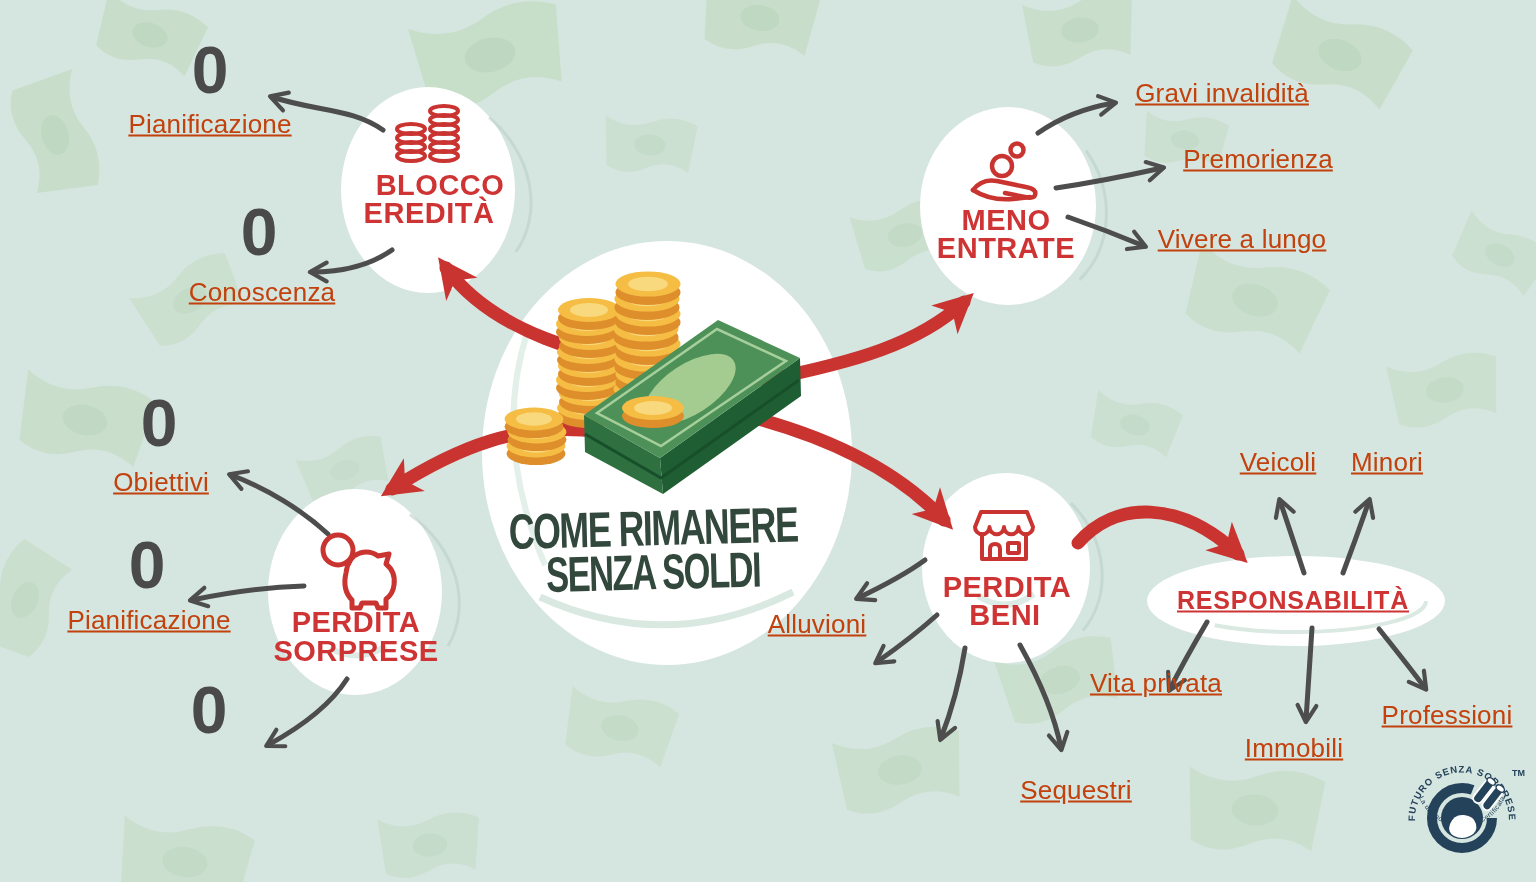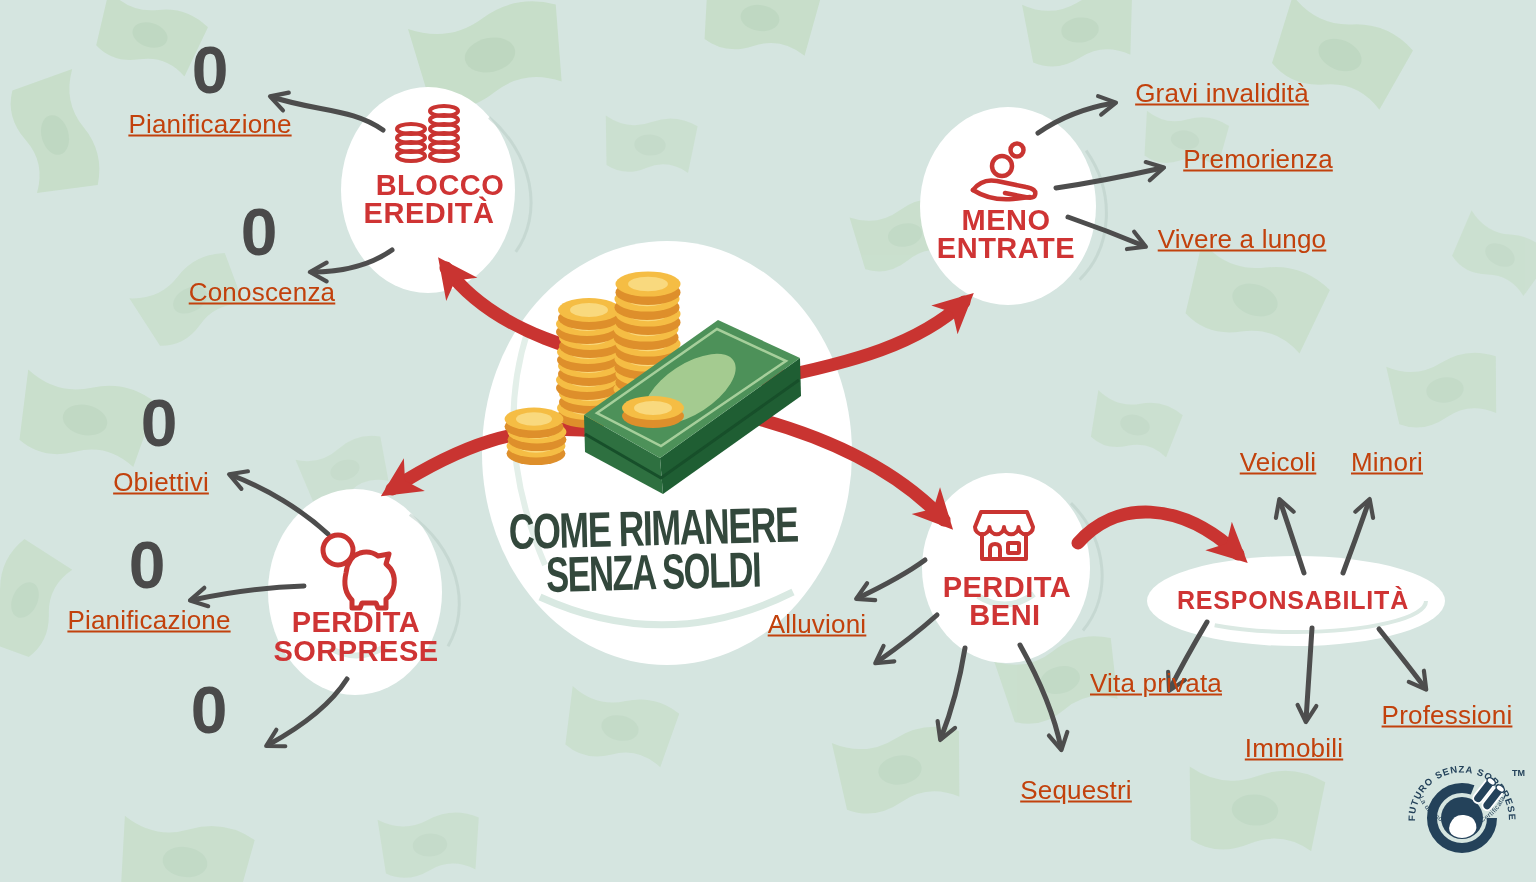--- a/index.html
+++ b/index.html
@@ -3,21 +3,21 @@
 <meta charset="utf-8">
 <style>
   html,body{margin:0;padding:0;background:#d5e5e0;}
   body{width:1536px;height:882px;overflow:hidden;font-family:"Liberation Sans",sans-serif;}
   .stage{position:relative;width:1536px;height:882px;}
   svg.art{position:absolute;left:0;top:0;}
   .pos{position:absolute;transform:translate(-50%,-50%);white-space:nowrap;}
   .lbl{font-size:26px;color:#c2410c;letter-spacing:.2px;text-decoration:underline;}
   .zero{font-size:66px;font-weight:700;color:#4a4a4a;line-height:1;}
   .node-line{font-size:29px;font-weight:700;color:#cf3434;letter-spacing:.5px;line-height:1;}
-  .resp-title{font-size:25px;font-weight:700;color:#cf3434;letter-spacing:.8px;}
+  .resp-title{font-size:25px;font-weight:700;color:#cf3434;letter-spacing:.8px;text-decoration:underline;}
   .main-title{font-size:46px;font-weight:700;color:#33483c;letter-spacing:-2px;line-height:1;}
   .t1{transform:translate(-50%,-50%) rotate(-1.5deg) scale(.78,1.08);}
   .t2{transform:translate(-50%,-50%) rotate(-1.5deg) scale(.75,1.08);}
 </style>
 </head>
 <body>
 
 <div class="stage">
 
 <svg class="art" width="1536" height="882" viewBox="0 0 1536 882" xmlns="http://www.w3.org/2000/svg" xmlns:xlink="http://www.w3.org/1999/xlink">

